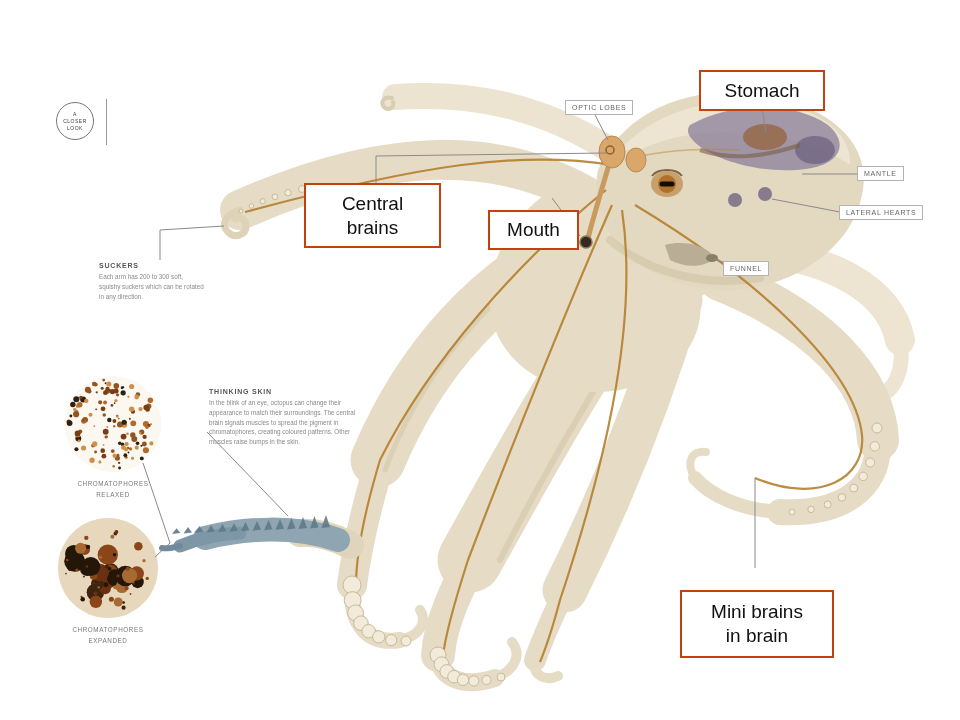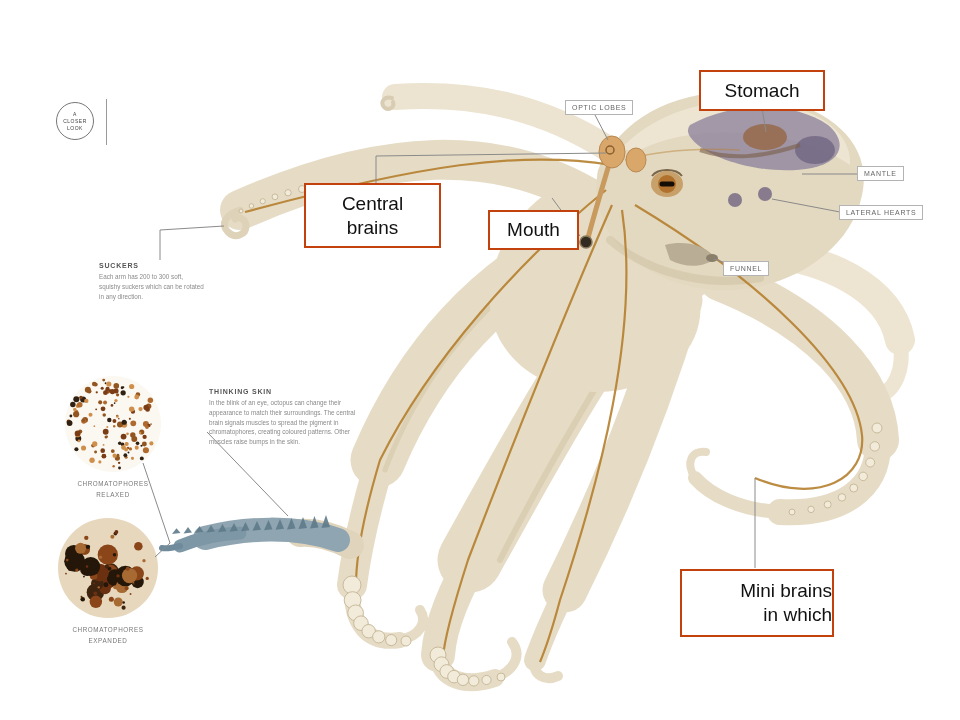--- a/index.html
+++ b/index.html
@@ -395,23 +395,23 @@
   <div class="callout" style="left:699px;top:70px;width:122px;height:37px;">
     <div>Stomach</div>
   </div>
   <div class="callout" style="left:488px;top:162px;width:87px;height:36px;margin-top:48px;">
     <div>Mouth</div>
   </div>
   <div class="callout" style="left:304px;top:183px;width:133px;height:61px;">
     <div>Central</div>
     <div>brains</div>
   </div>
-  <div class="callout" style="left:680px;top:569px;width:150px;height:64px;align-items:flex-end;">
+  <div class="callout" style="left:680px;top:590px;width:150px;height:64px;">
     <div>Mini brains</div>
-    <div>in which</div>
+    <div>in brain</div>
   </div>
 
   <div class="plabel" style="left:565px;top:100px;">OPTIC LOBES</div>
   <div class="plabel" style="left:857px;top:166px;">MANTLE</div>
   <div class="plabel" style="left:839px;top:205px;">LATERAL HEARTS</div>
   <div class="plabel" style="left:723px;top:261px;">FUNNEL</div>
 
   <div class="note" style="left:99px;top:262px;width:140px;">
     <div class="note-title">SUCKERS</div>
     <div class="note-line">Each arm has 200 to 300 soft,</div>

